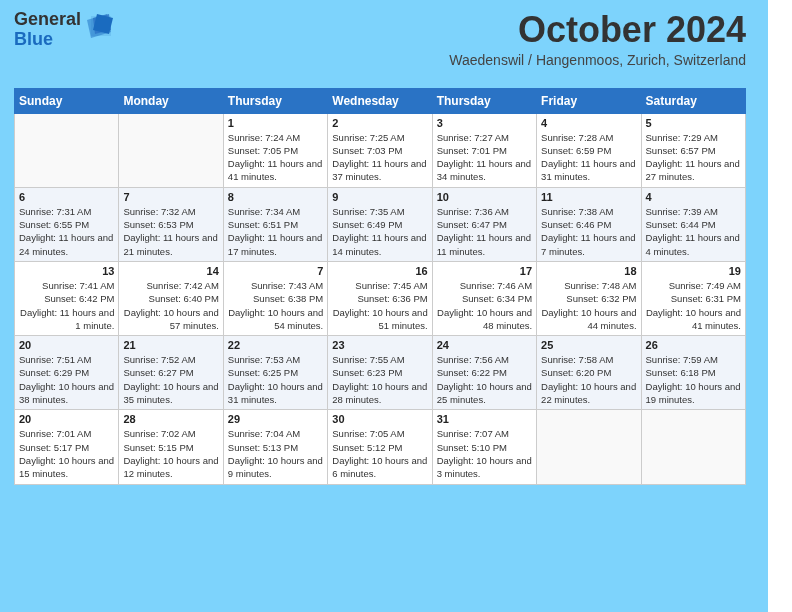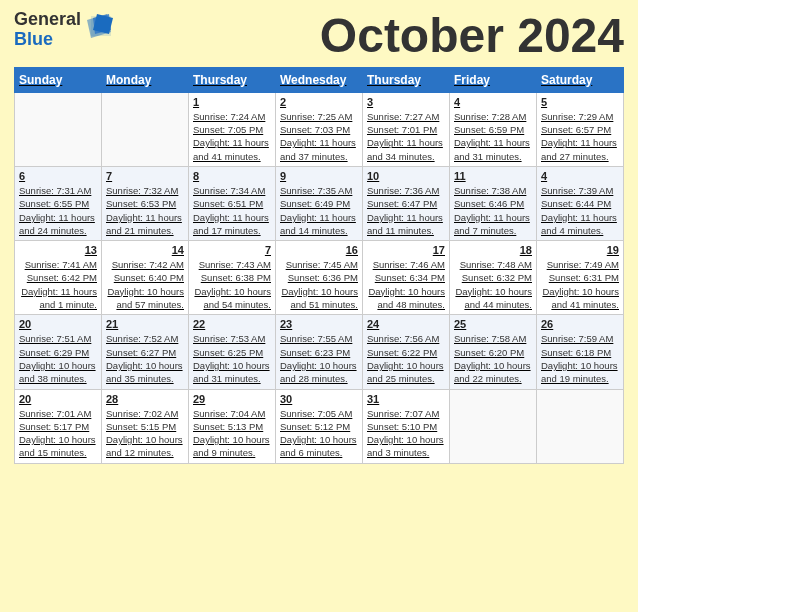--- a/index.html
+++ b/index.html
@@ -4,24 +4,24 @@
   <style>
     * { box-sizing: border-box; margin: 0; padding: 0; }
     body {
       font-family: Arial, Helvetica, sans-serif;
       background: #fff;
       width: 792px;
       min-height: 612px;
       overflow: hidden;
     }
     .page {
-      width: 638px;
+      width: 768px;
       min-height: 612px;
-      background: #fef9c3;
-      padding: 10px 14px 10px 14px;
+      background: #7dd3fc;
+      padding: 10px 22px 10px 14px;
     }
     .header {
       display: flex;
       align-items: flex-start;
       justify-content: space-between;
       margin-bottom: 4px;
     }
     .logo {
       display: flex;
       align-items: center;
@@ -31,36 +31,35 @@
       font-size: 18px;
       font-weight: bold;
       line-height: 1.1;
     }
     .logo-text .general { color: #333; }
     .logo-text .blue { color: #1a6bbf; }
     .title-block {
       text-align: right;
     }
     .month-title {
-      font-size: 48px;
+      font-size: 36px;
       font-weight: bold;
       color: #333;
       line-height: 1.1;
     }
     .location {
       font-size: 14px;
       color: #444;
       margin-top: 2px;
     }
     .calendar {
       width: 100%;
       border-collapse: collapse;
-      margin-top: 4px;
+      margin-top: 20px;
       font-size: 10px;
-      text-decoration: underline;
     }
     .calendar th {
       background: #2a73c5;
       color: #fff;
       font-size: 12px;
       font-weight: bold;
       padding: 5px 4px;
       text-align: left;
       border: 1px solid #2a73c5;
     }
@@ -127,20 +126,21 @@
             <polygon points="8,4 28,4 28,24 8,24" fill="#1a6bbf" opacity="0.15"></polygon>
             <polygon points="4,8 24,2 28,20 8,26" fill="#1a6bbf" opacity="0.5"></polygon>
             <polygon points="10,6 26,2 28,18 12,22" fill="#2a73c5" opacity="0.8"></polygon>
             <polygon points="14,2 30,6 26,22 10,18" fill="#1a6bbf"></polygon>
           </svg>
         </div>
       </div>
     </div>
     <div class="title-block">
       <div class="month-title">October 2024</div>
+      <div class="location">Waedenswil / Hangenmoos, Zurich, Switzerland</div>
     </div>
   </div>
 
   <table class="calendar">
     <thead>
       <tr>
         <th>Sunday</th>
         <th>Monday</th>
         <th>Thursday</th>
         <th>Wednesday</th>

